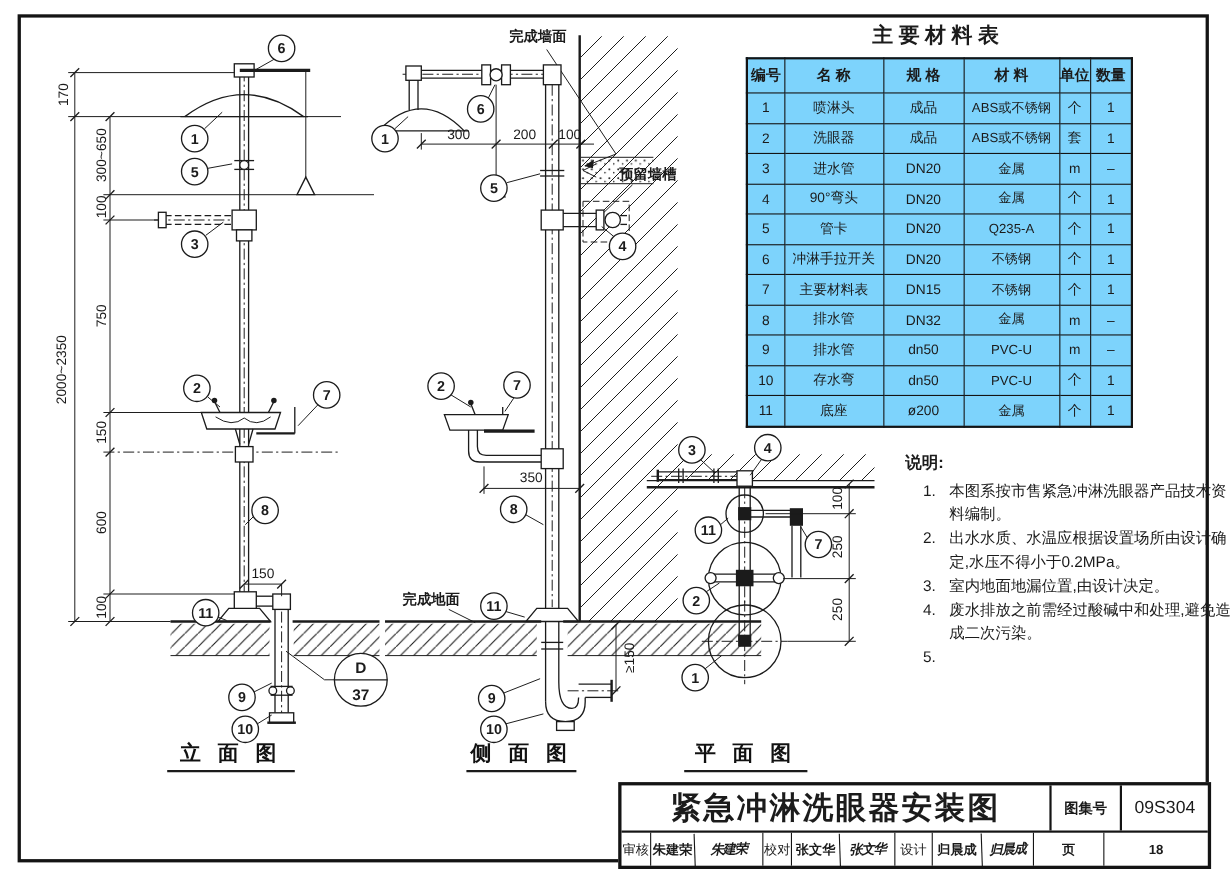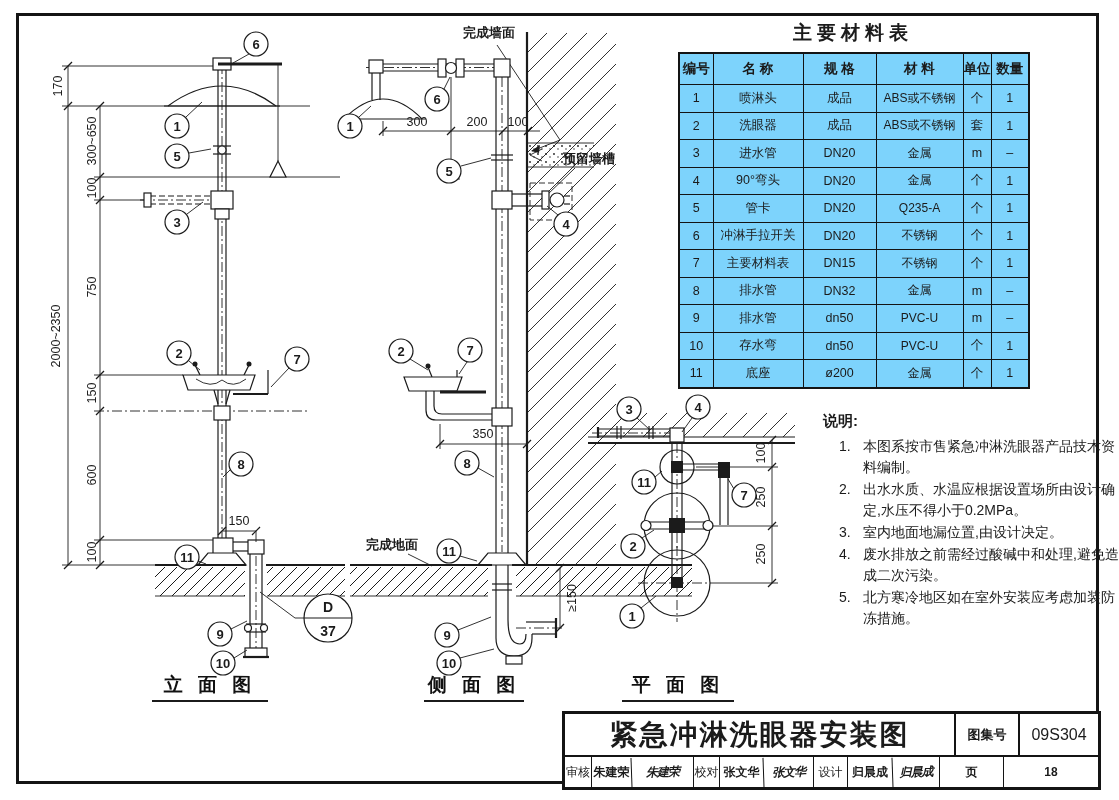--- a/index.html
+++ b/index.html
@@ -551,21 +551,21 @@
     </tbody>
       </table>
   </div>
 
   <div class="notes">
     <div class="notes-title">说明:</div>
     <div class="note-item"><span class="note-no">1.</span><span>本图系按市售紧急冲淋洗眼器产品技术资料编制。</span></div>
     <div class="note-item"><span class="note-no">2.</span><span>出水水质、水温应根据设置场所由设计确定,水压不得小于0.2MPa。</span></div>
     <div class="note-item"><span class="note-no">3.</span><span>室内地面地漏位置,由设计决定。</span></div>
     <div class="note-item"><span class="note-no">4.</span><span>废水排放之前需经过酸碱中和处理,避免造成二次污染。</span></div>
-    <div class="note-item"><span class="note-no">5.</span><span>北方寒冷地区如在室外安装应考虑加装防冻措施。</span></div>
+    <div class="note-item"><span class="note-no">5.</span></div>
   </div>
 
   <div class="tb">
     <div class="tb-top">
       <div class="tb-cell tb-title">紧急冲淋洗眼器安装图</div>
       <div class="tb-cell tb-al">图集号</div>
       <div class="tb-cell tb-an">09S304</div>
     </div>
     <div class="tb-bot">
       <div class="tb-cell c-lb">审核</div>

